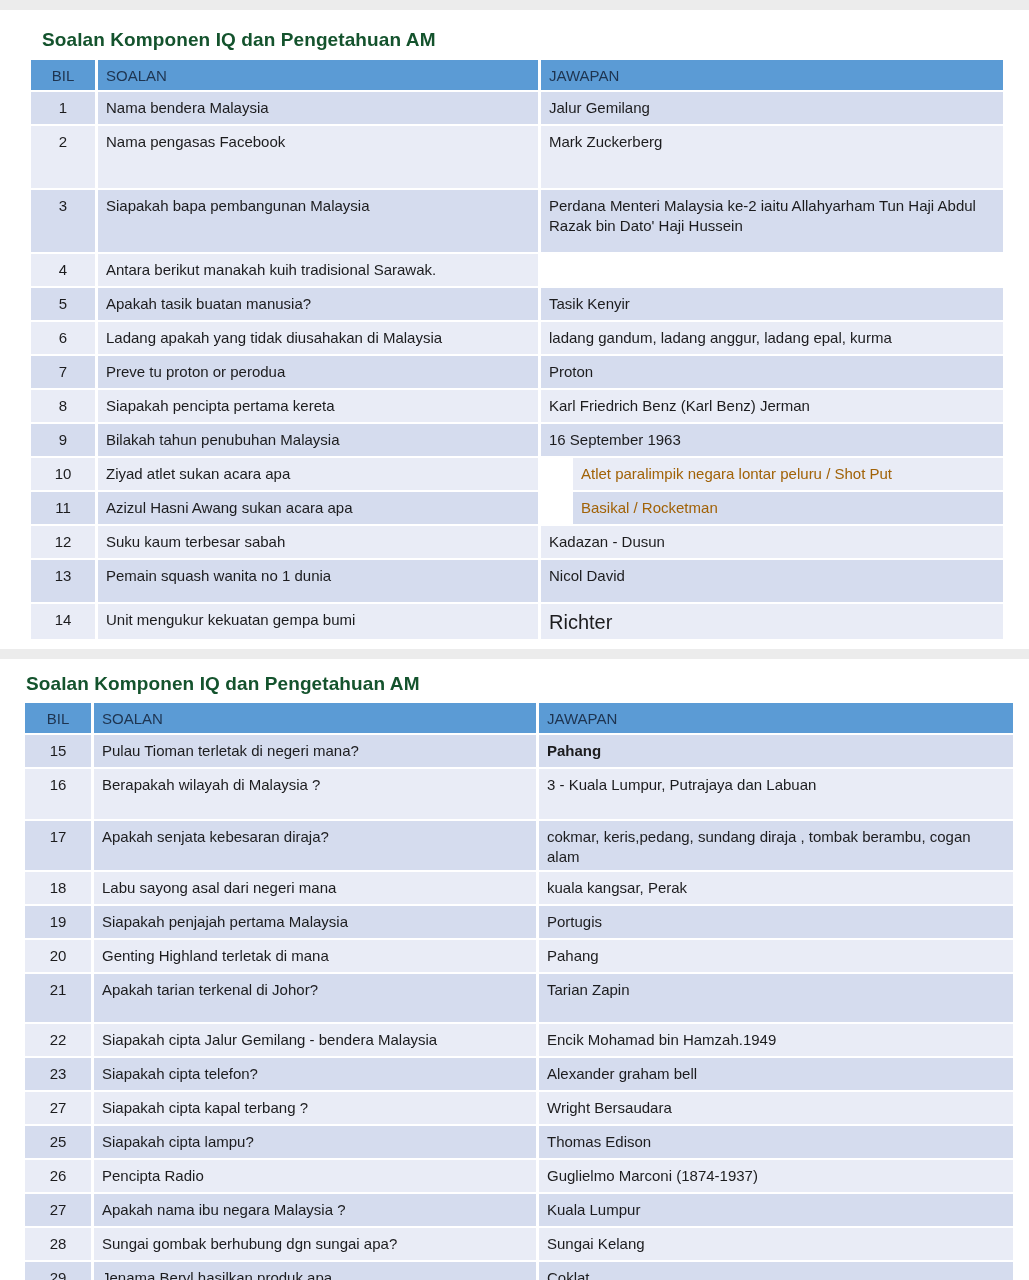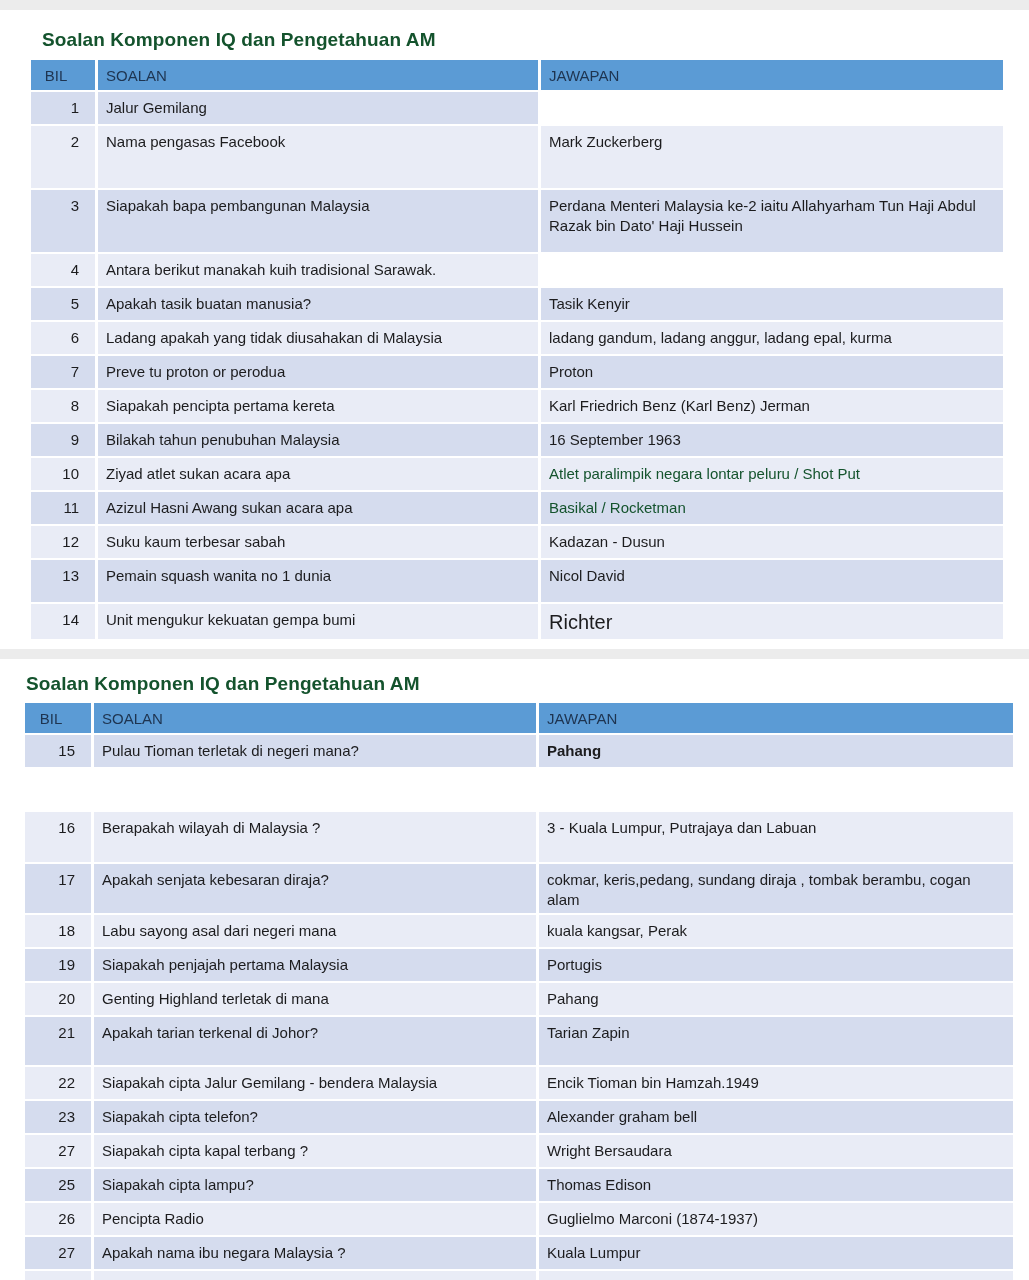--- a/index.html
+++ b/index.html
@@ -32,56 +32,57 @@
   .thead{min-height:30px;}
   .thead .cell{
     background:#5b9bd5;color:#1e3450;
     font-size:15px;font-weight:500;
     display:flex;align-items:center;
   }
   .thead .bil{justify-content:center;}
 
   .row{min-height:32px;}
   .cell{padding:6px 8px 4px;font-size:15px;line-height:1.3;box-sizing:border-box;}
-  .bil{text-align:right;padding-left:2px;padding-right:16px;}
+  .bil{text-align:center;padding-left:2px;padding-right:2px;}
 
   
   .row:nth-child(odd) .cell{background:#e9ecf6;}
   .row:nth-child(even) .cell{background:#d5dcee;}
   
   .row.dark .cell{background:#d5dcee;}
   .row.light .cell{background:#e9ecf6;}
 
   
   .section1 .row:nth-of-type(3){min-height:62px;}
   .section1 .row:nth-of-type(4){min-height:62px;}
   .section1 .row:nth-of-type(14){min-height:42px;}
-  .section2 .row:nth-of-type(3){min-height:50px;margin-top:43px;}
+  .section2 .row:nth-of-type(3){min-height:50px;}
   .section2 .row:nth-of-type(8){min-height:48px;}
 
-  .answer.muted{color:#14532d;}
+  .answer.muted{color:#a16207;margin-left:32px;}
   .answer.bold{font-weight:700;}
   .answer.bold_large{font-weight:400;font-size:20px;padding-top:5px;}
 </style>
 </head>
 <body>
 
 <div class="top-band"></div>
 
 <section class="section1">
   <h2 class="sec-title">Soalan Komponen IQ dan Pengetahuan AM</h2>
   <div class="qtable" id="t1">
     <div class="thead">
       <div class="cell bil">BIL</div>
       <div class="cell">SOALAN</div>
       <div class="cell">JAWAPAN</div>
     </div>
 
   <div class="row dark">
         <div class="cell bil">1</div>
+        <div class="cell question">Nama bendera Malaysia</div>
         <div class="cell answer">Jalur Gemilang</div>
       </div>
       <div class="row light">
         <div class="cell bil">2</div>
         <div class="cell question">Nama pengasas Facebook</div>
         <div class="cell answer">Mark Zuckerberg</div>
       </div>
       <div class="row dark">
         <div class="cell bil">3</div>
         <div class="cell question">Siapakah bapa pembangunan Malaysia</div>
@@ -186,21 +187,21 @@
         <div class="cell answer">Pahang</div>
       </div>
       <div class="row dark">
         <div class="cell bil">21</div>
         <div class="cell question">Apakah tarian terkenal di Johor?</div>
         <div class="cell answer">Tarian Zapin</div>
       </div>
       <div class="row light">
         <div class="cell bil">22</div>
         <div class="cell question">Siapakah cipta Jalur Gemilang -  bendera Malaysia</div>
-        <div class="cell answer">Encik Tioman bin Hamzah.1949</div>
+        <div class="cell answer">Encik Mohamad bin Hamzah.1949</div>
       </div>
       <div class="row dark">
         <div class="cell bil">23</div>
         <div class="cell question">Siapakah cipta telefon?</div>
         <div class="cell answer">Alexander graham bell</div>
       </div>
       <div class="row light">
         <div class="cell bil">27</div>
         <div class="cell question">Siapakah cipta kapal terbang ?</div>
         <div class="cell answer">Wright Bersaudara</div>

